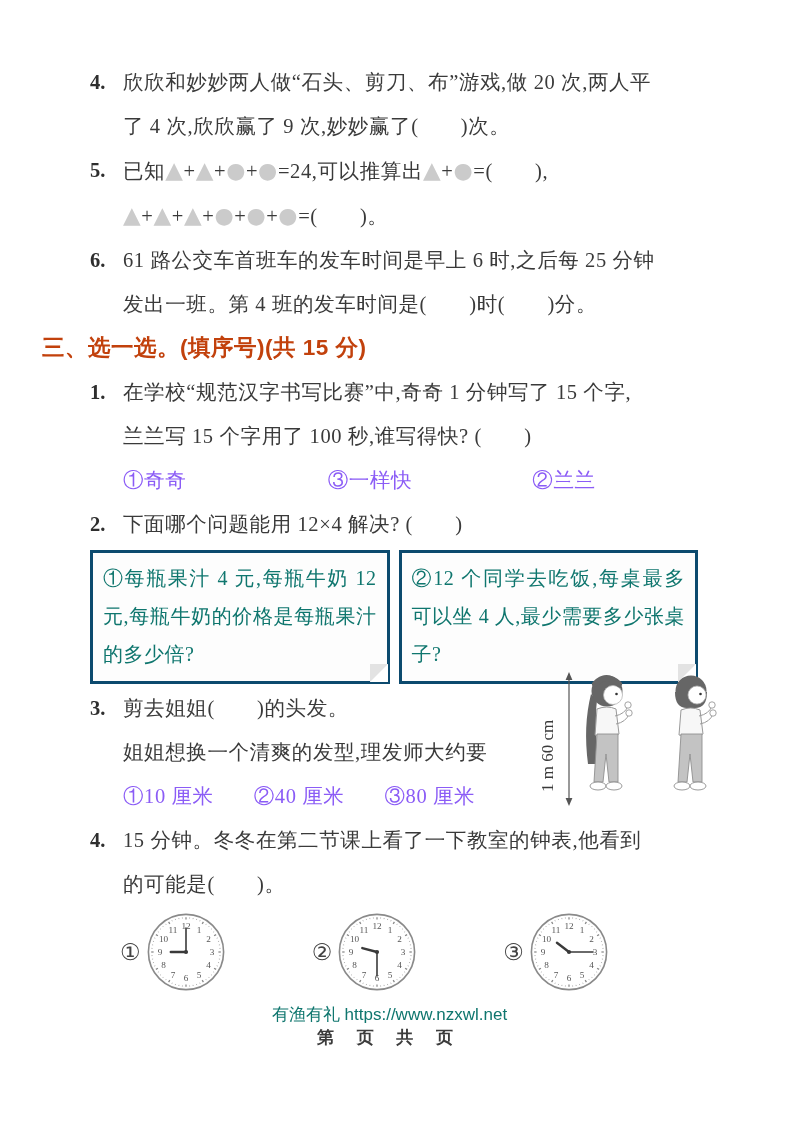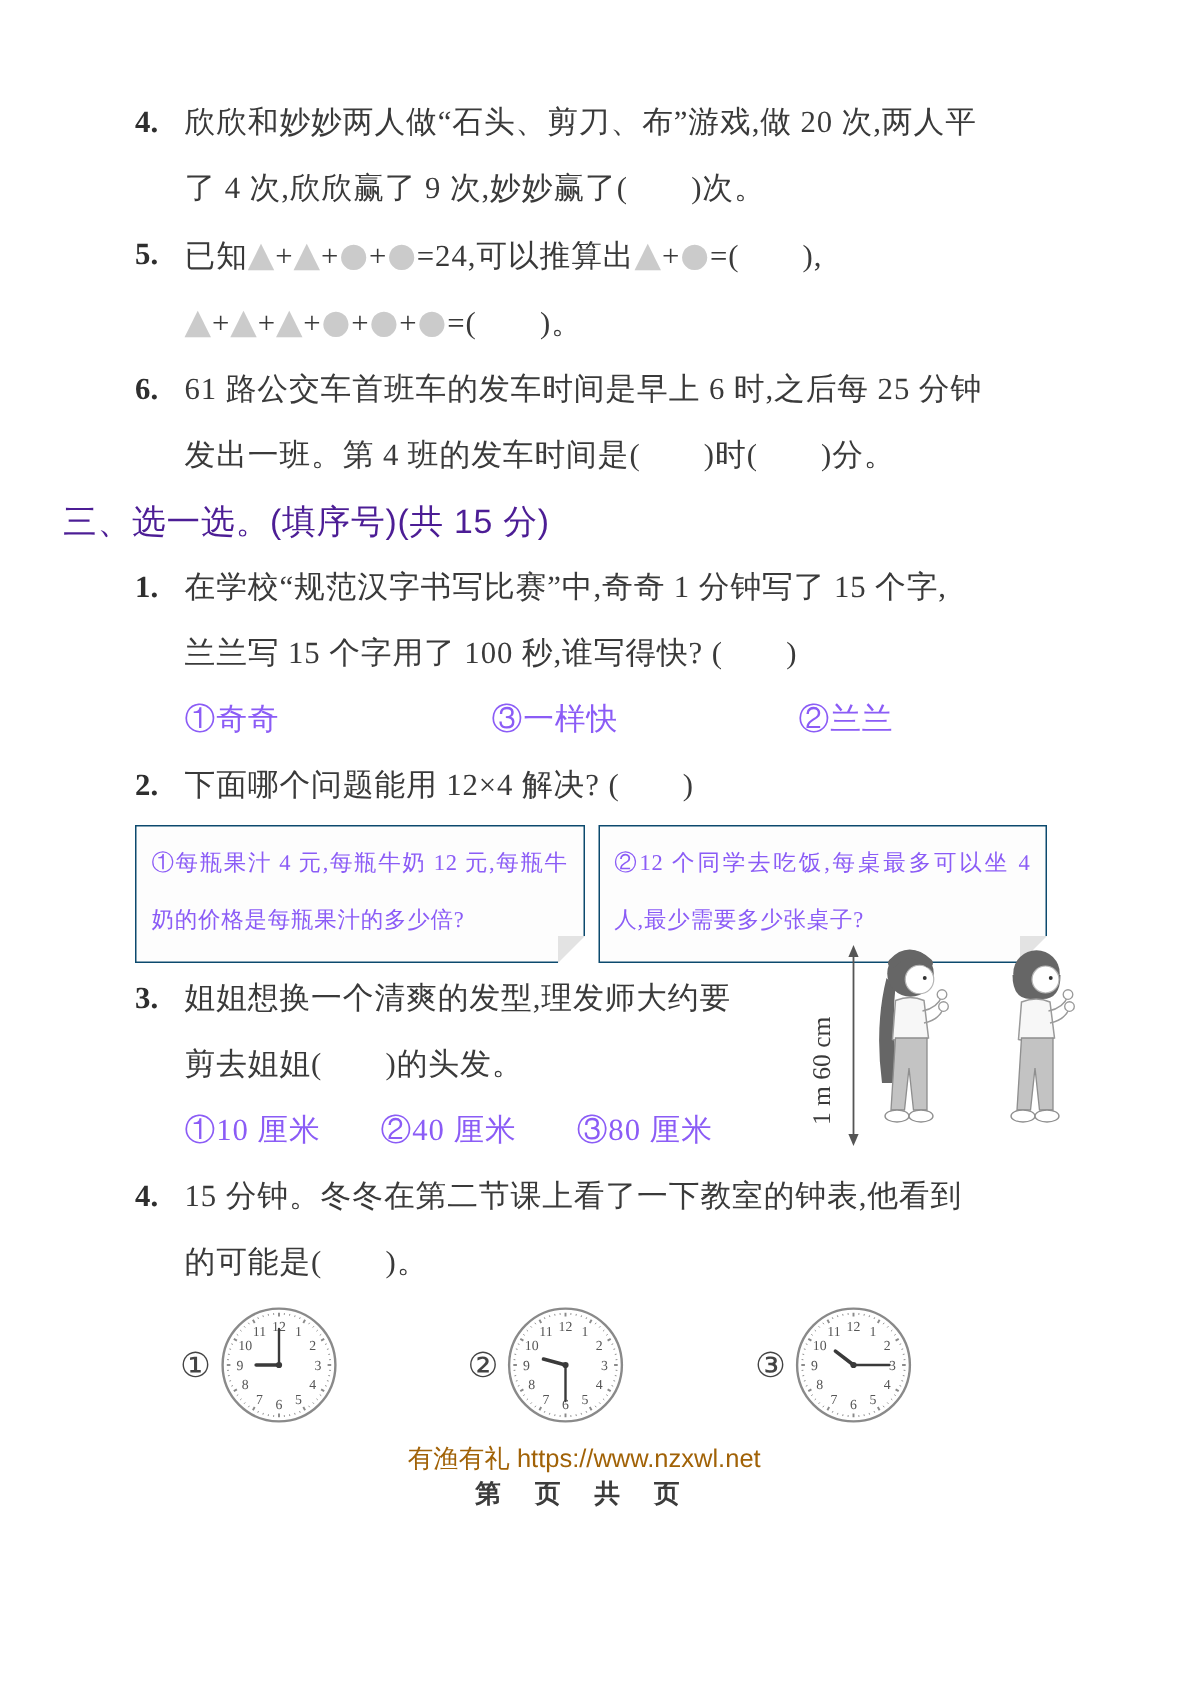--- a/index.html
+++ b/index.html
@@ -12,41 +12,41 @@
 
   
   .q{display:flex;margin-left:48px;}
   .q-num{flex:none;width:33px;font-weight:bold;font-size:20.5px;line-height:44px;color:#2e2e2e;}
   .q-body{flex:1;min-width:0;}
   .q-line{font-size:20.5px;line-height:44px;letter-spacing:0.6px;color:#3a3a3a;white-space:nowrap;}
 
   
   .sec-header{
     font-family:"Liberation Sans","DejaVu Sans",sans-serif;
-    font-weight:normal;font-size:22.5px;line-height:44px;color:#4c1d95;letter-spacing:0.5px;
+    font-weight:bold;font-size:22.5px;line-height:44px;color:#c2410c;letter-spacing:0.5px;
   }
 
   
   .shape{color:#cbcbcb;font-family:"DejaVu Sans",sans-serif;}
   .shape.tri{font-size:23px;}
   .shape.cir{font-size:22px;}
   .op{color:#3a3a3a;}
 
   
   .opts{display:flex;}
   .opt{font-size:20.5px;line-height:44px;letter-spacing:0.6px;color:#8b5cf6;white-space:nowrap;}
   .opts-wide .opt{width:213px;}
   .opts-narrow .opt{margin-right:40px;}
 
   
   .note-row{display:flex;gap:9px;margin:4px 0 2px 48px;width:608px;}
   .note{
-    position:relative;flex:1;background:#fdfdfd;border:1px solid #0c4a6e;
+    position:relative;flex:1;background:#fdfdfd;border:3px solid #0c4a6e;
     padding:6px 10px 8px 10px;
-    font-size:15px;line-height:38px;letter-spacing:0.5px;color:#8b5cf6;
+    font-size:20px;line-height:38px;letter-spacing:0.5px;color:#0f766e;
     text-align:justify;text-justify:inter-character;
   }
   .note::after{
     content:"";position:absolute;bottom:-1px;right:-1px;width:0;height:0;
     border-style:solid;border-width:18px 18px 0 0;
     border-color:#e3e3e3 #ffffff transparent transparent;
   }
 
   
   .q3-wrap{position:relative;}
@@ -55,21 +55,21 @@
   
   .clocks{display:flex;align-items:center;gap:86px;margin:6px 0 0 78px;}
   .clock-item{display:flex;align-items:center;gap:5px;}
   .clock-label{font-size:23px;color:#444;line-height:1;}
   .clock-svg{width:80px;height:80px;display:block;}
 
   
   .footer{text-align:center;margin-top:12px;}
   .footer-site{
     font-family:"Liberation Sans","DejaVu Sans",sans-serif;
-    font-size:17px;color:#a16207;line-height:22px;text-decoration:none;display:inline-block;
+    font-size:17px;color:#0f766e;line-height:22px;text-decoration:none;display:inline-block;
   }
   .footer-page{
     font-family:"Liberation Sans","DejaVu Sans",sans-serif;
     font-size:17px;font-weight:bold;color:#3c3c3c;letter-spacing:9px;line-height:24px;
   }
 </style>
 </head>
 <body>
 
 <div class="page">
@@ -120,22 +120,22 @@
     </div>
   </div>
   <div class="note-row">
     <div class="note">①每瓶果汁 4 元,每瓶牛奶 12 元,每瓶牛奶的价格是每瓶果汁的多少倍?</div>
     <div class="note">②12 个同学去吃饭,每桌最多可以坐 4 人,最少需要多少张桌子?</div>
   </div>
 
   <div class="q q3-wrap">
     <span class="q-num">3.</span>
     <div class="q-body">
+      <div class="q-line">剪去姐姐(　　)的头发。</div>
       <div class="q-line">姐姐想换一个清爽的发型,理发师大约要</div>
-      <div class="q-line">剪去姐姐(　　)的头发。</div>
       <div class="opts opts-narrow">
         <span class="opt">①10 厘米</span>
         <span class="opt">②40 厘米</span>
         <span class="opt">③80 厘米</span>
       </div>
     </div>
 
     <svg class="girls" viewBox="0 0 208 152">
 
       <g stroke="#555" stroke-width="1.2">

